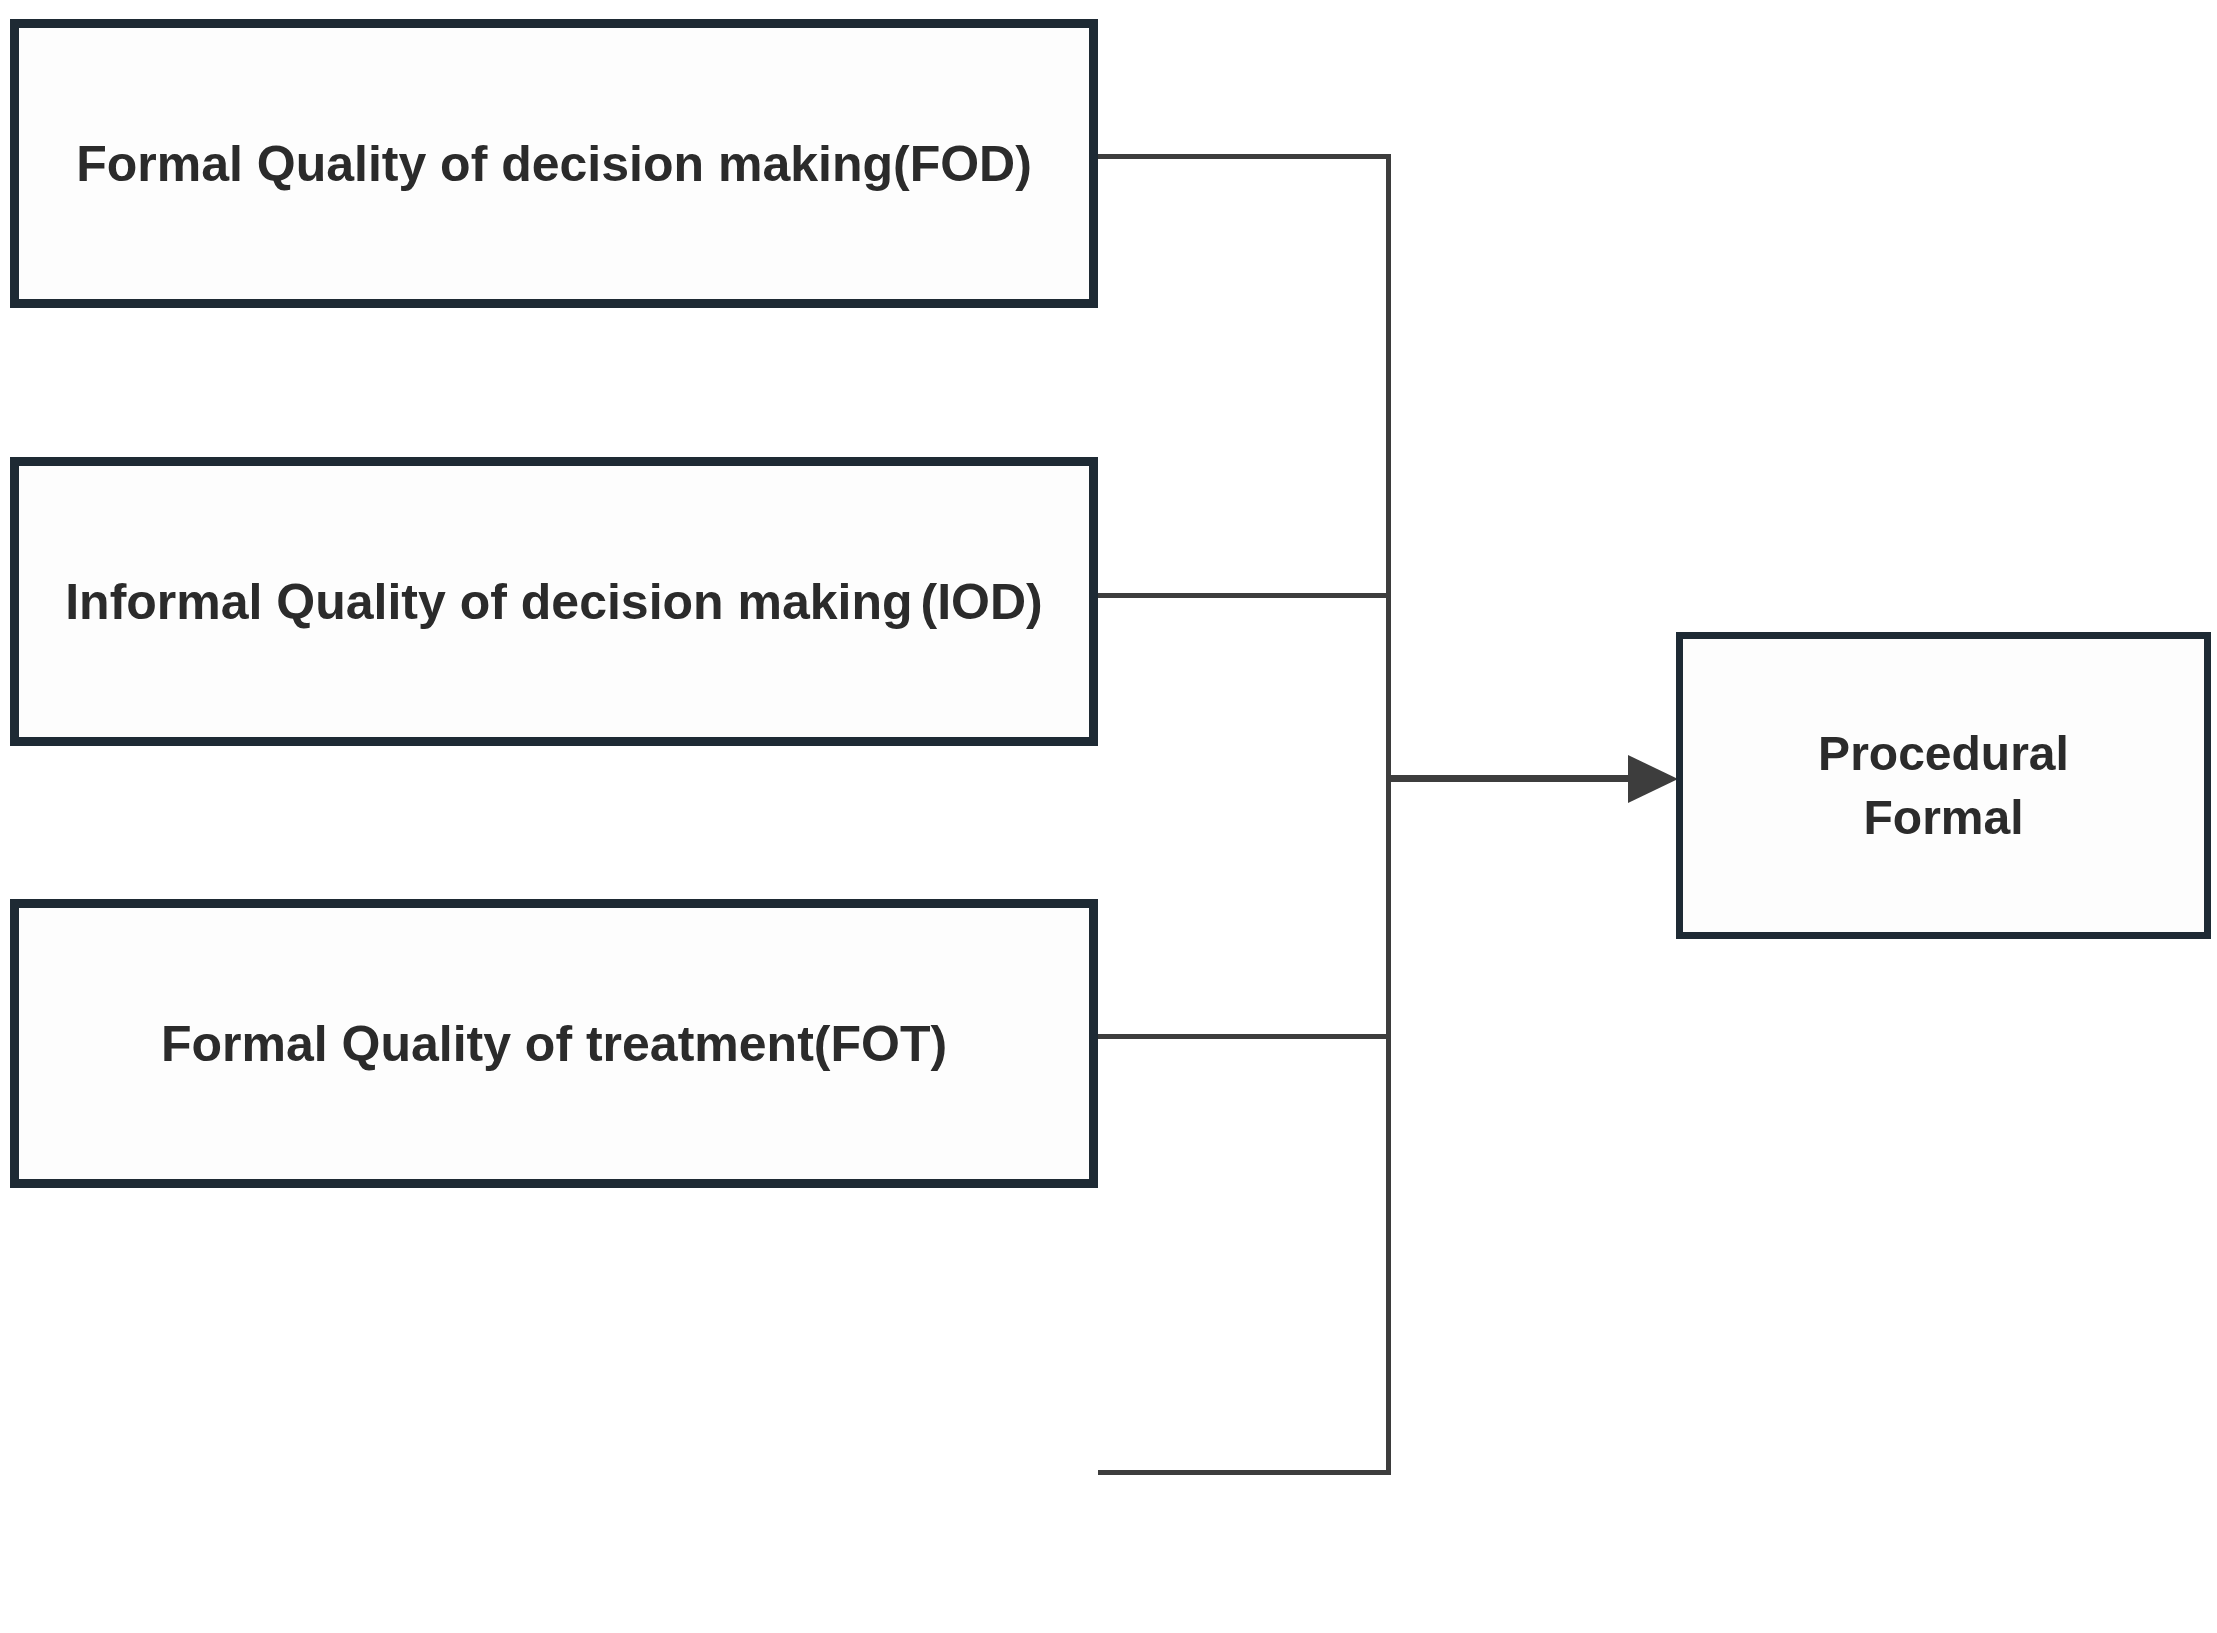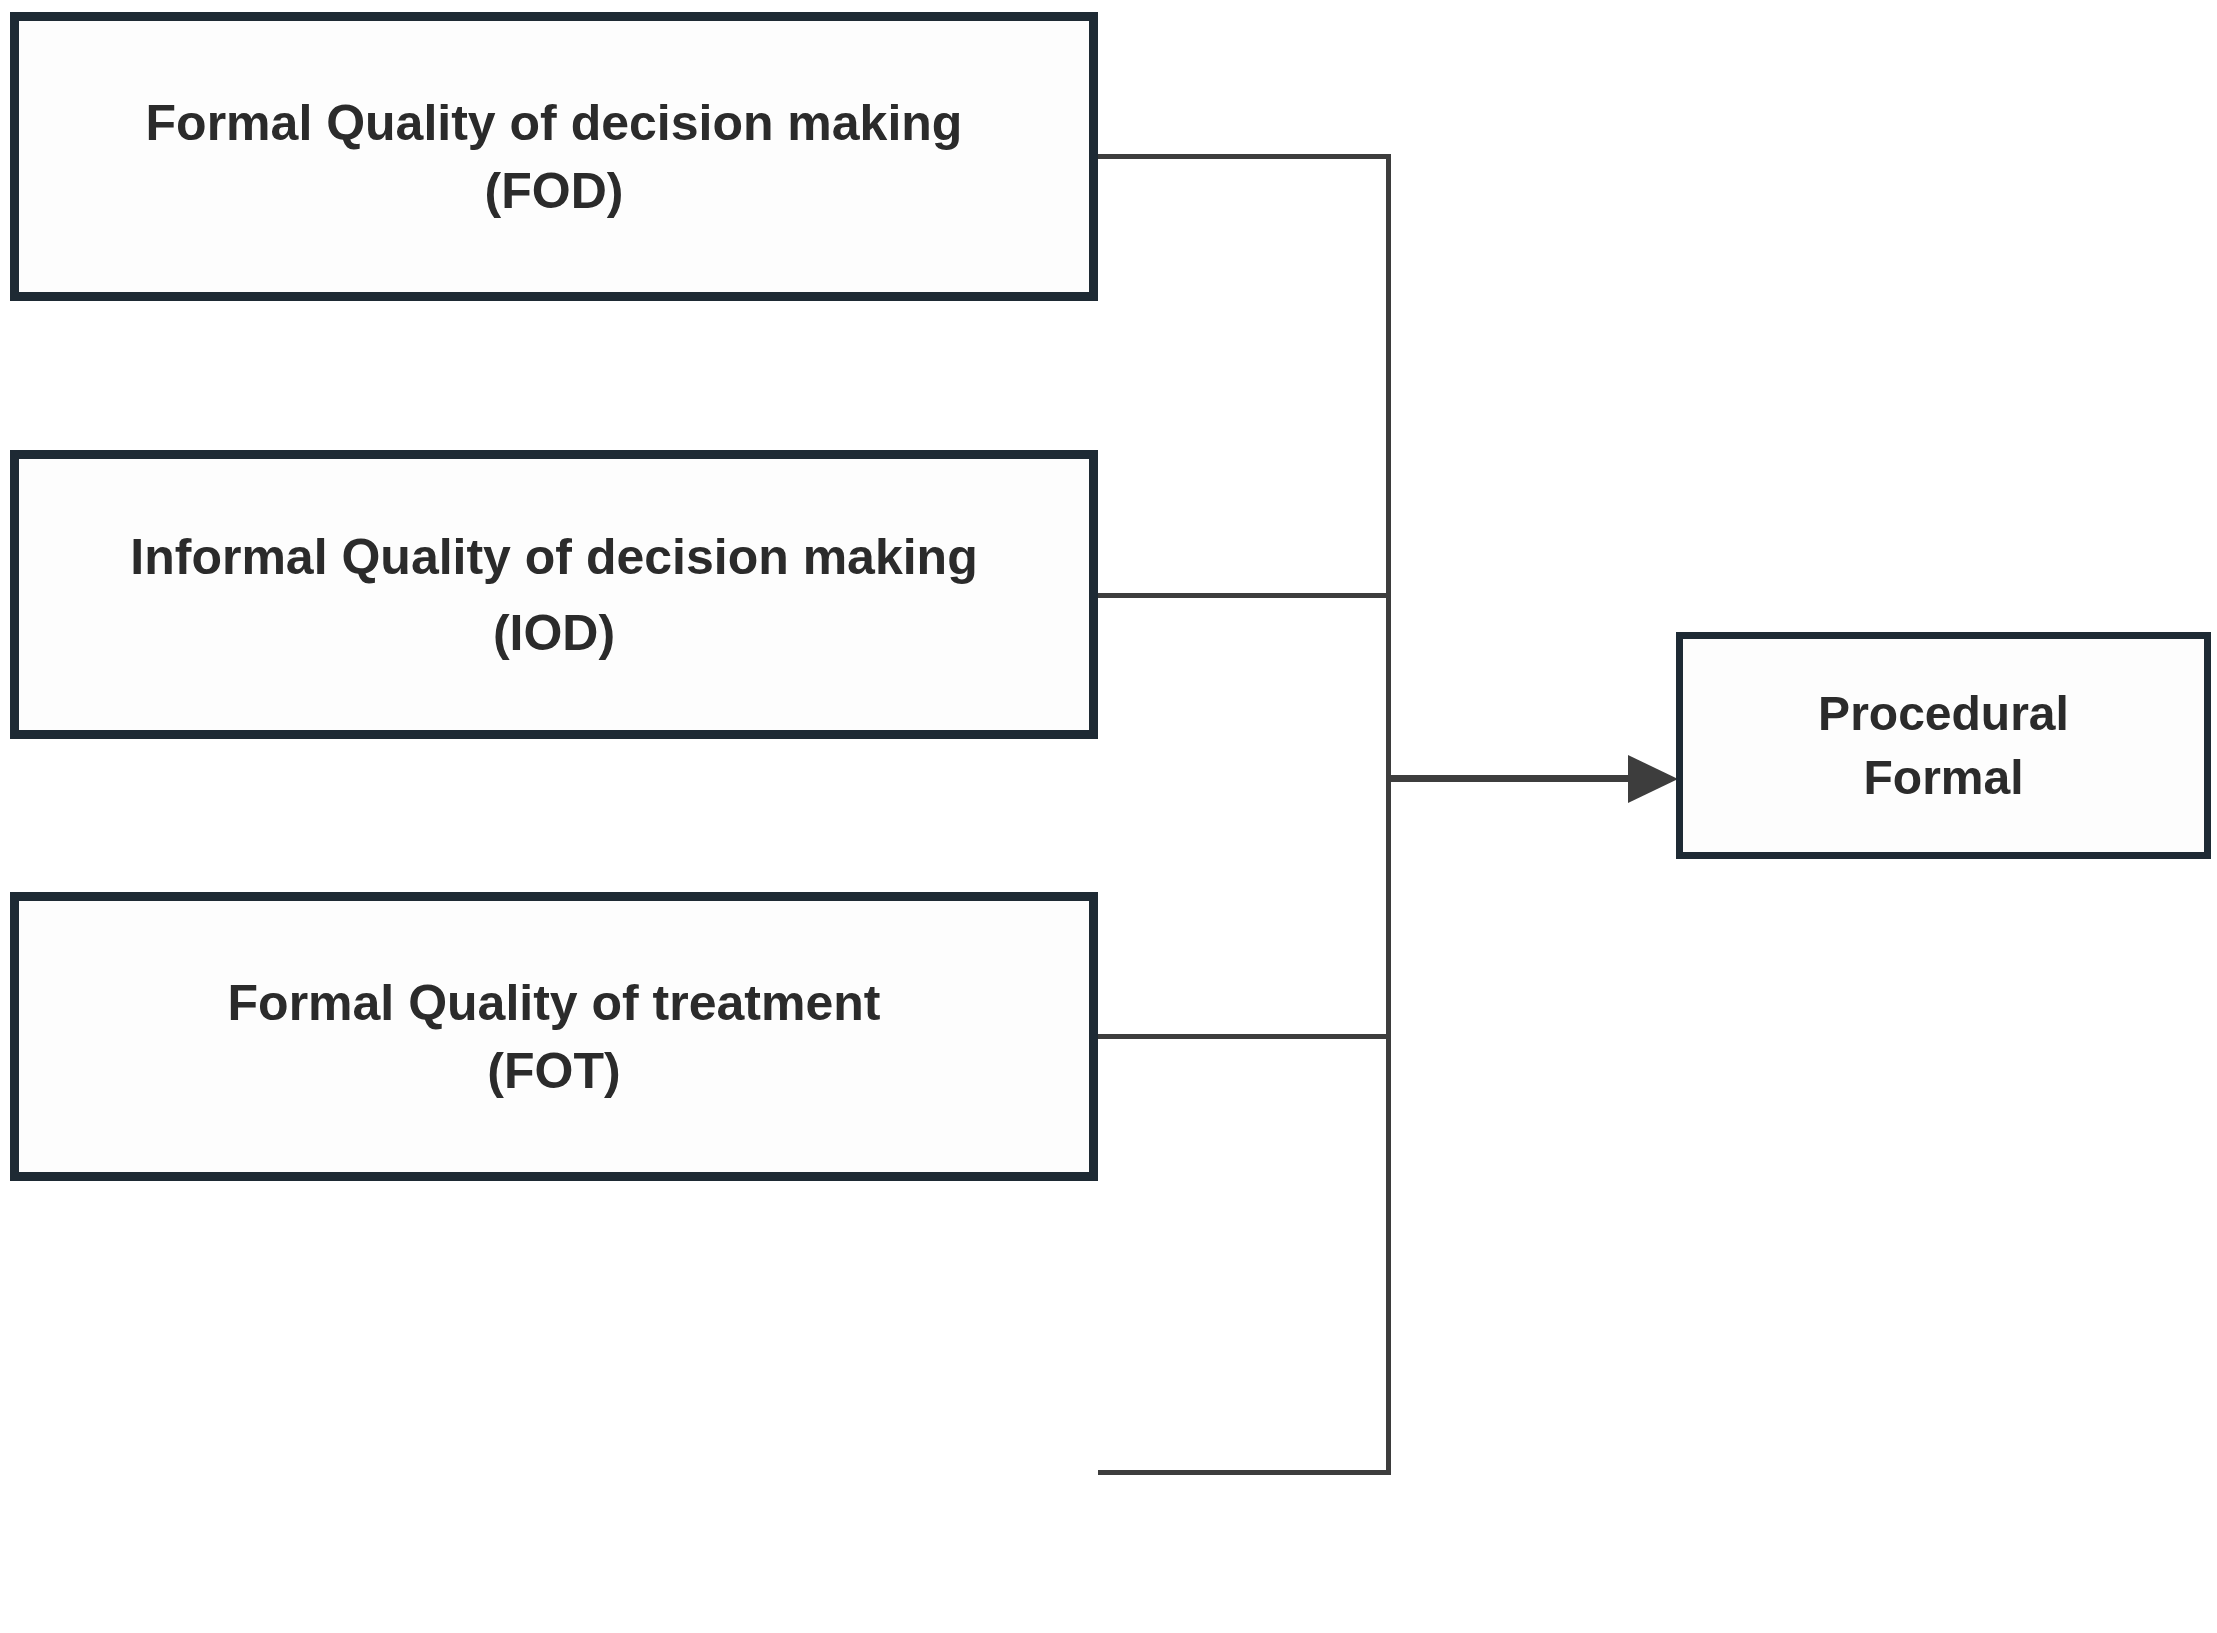--- a/index.html
+++ b/index.html
@@ -17,24 +17,25 @@
   }
   .factor-box {
     position: absolute;
     left: 10px;
     width: 1088px;
     height: 289px;
     background: #fdfdfd;
     border: 9px solid #1e2a34;
     box-sizing: border-box;
     display: flex;
-    flex-direction: column;
+    flex-direction: row;
     align-items: center;
     justify-content: center;
     text-align: center;
+    margin-top: 7px;
   }
   .factor-box .title,
   .factor-box .abbr {
     display: block;
     color: #2b2b2b;
     font-weight: 700;
     font-size: 50px;
     line-height: 68px;
     letter-spacing: 0px;
     white-space: nowrap;
@@ -42,21 +43,21 @@
   #box-fod { top: 12px; }
   #box-iod { top: 450px; gap: 8px; }
   #box-fot { top: 892px; }
   #box-iot { top: 1335px; }
 
   .outcome-box {
     position: absolute;
     left: 1676px;
     top: 632px;
     width: 535px;
-    height: 227px;
+    height: 307px;
     background: #fdfdfd;
     border: 7px solid #1e2a34;
     box-sizing: border-box;
     display: flex;
     flex-direction: column;
     align-items: center;
     justify-content: center;
     text-align: center;
   }
   .outcome-box .line {

